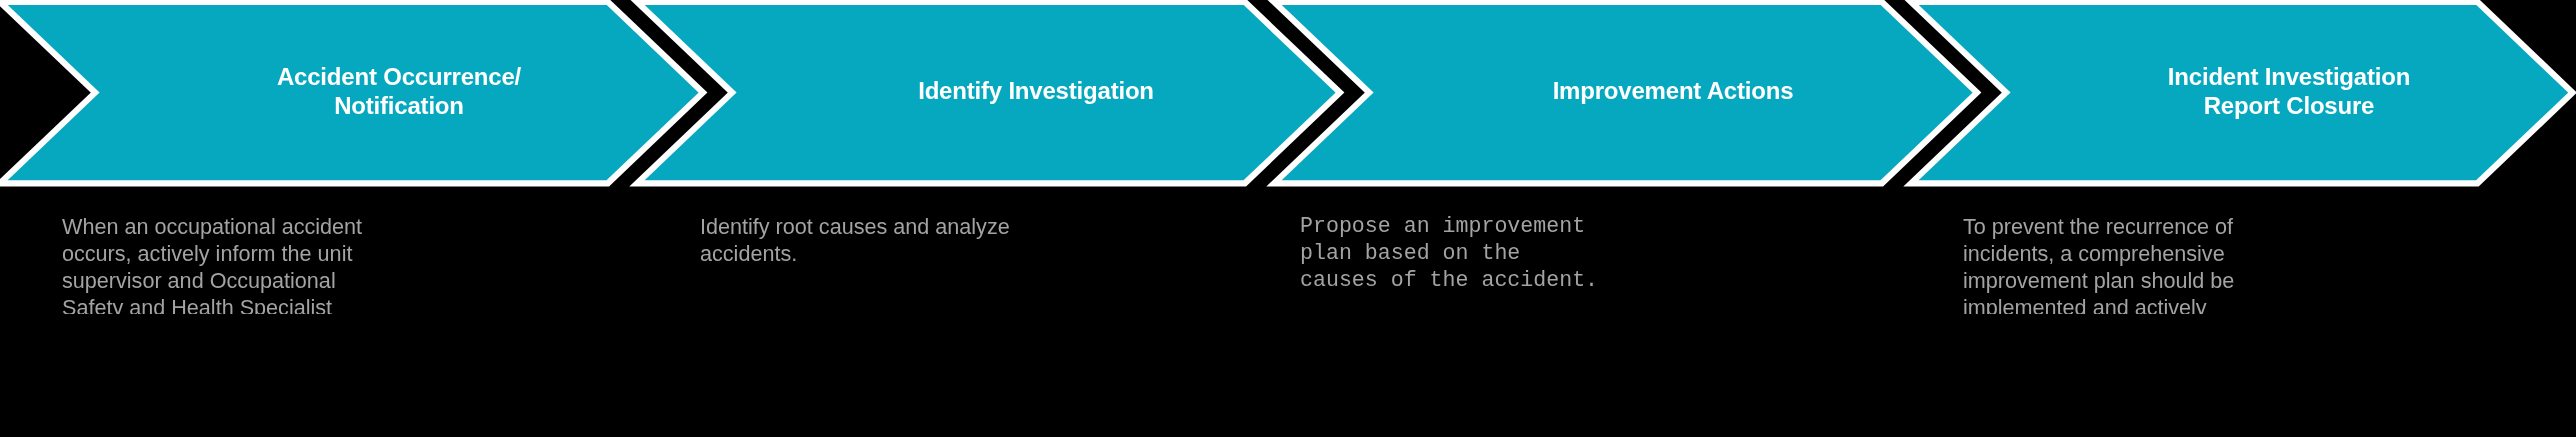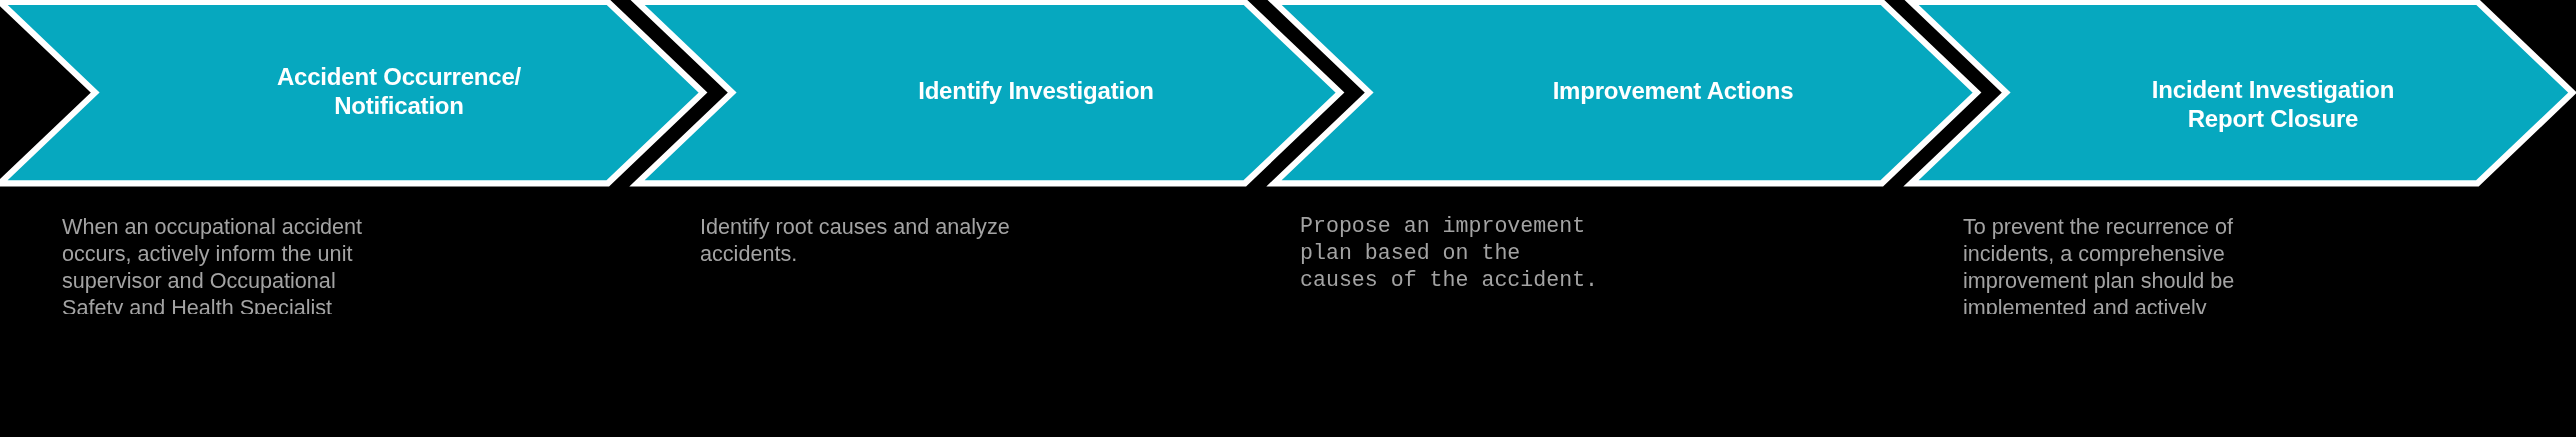--- a/index.html
+++ b/index.html
@@ -101,21 +101,21 @@
       <svg width="710" height="187" viewBox="0 0 806 212">
         <path d="M 0,2 L 690,2 L 798,105 L 690,208 L 0,208 L 108,105 Z" fill="#06A8BF" stroke="#FFFFFF" stroke-width="7" stroke-linejoin="miter"></path>
       </svg>
       <div class="chevron-title" style="left:95px; width:608px;">Improvement Actions</div>
     </div>
 
     <div class="chevron-step" style="left:1911px; width:710px;">
       <svg width="710" height="187" viewBox="0 0 806 212">
         <path d="M 0,2 L 643,2 L 751,105 L 643,208 L 0,208 L 108,105 Z" fill="#06A8BF" stroke="#FFFFFF" stroke-width="7" stroke-linejoin="miter"></path>
       </svg>
-      <div class="chevron-title" style="left:79px; width:566px;margin-top:13px;">Incident Investigation
+      <div class="chevron-title" style="left:95px; width:566px;">Incident Investigation
 Report Closure</div>
     </div>
 
   </div>
 
   <div id="description-row">
     <div class="step-description" style="left:62px; width:326px;">When an occupational accident occurs, actively inform the unit supervisor and Occupational Safety and Health Specialist assigned to the unit</div>
     <div class="step-description" style="left:700px; width:326px;">Identify root causes and analyze accidents.</div>
     <div class="step-description" style="left:1300px; width:304px;font-family:Liberation Mono, monospace;">Propose an improvement plan based on the causes of the accident.</div>
     <div class="step-description" style="left:1963px; width:282px;">To prevent the recurrence of incidents, a comprehensive improvement plan should be implemented and actively tracked.</div>

